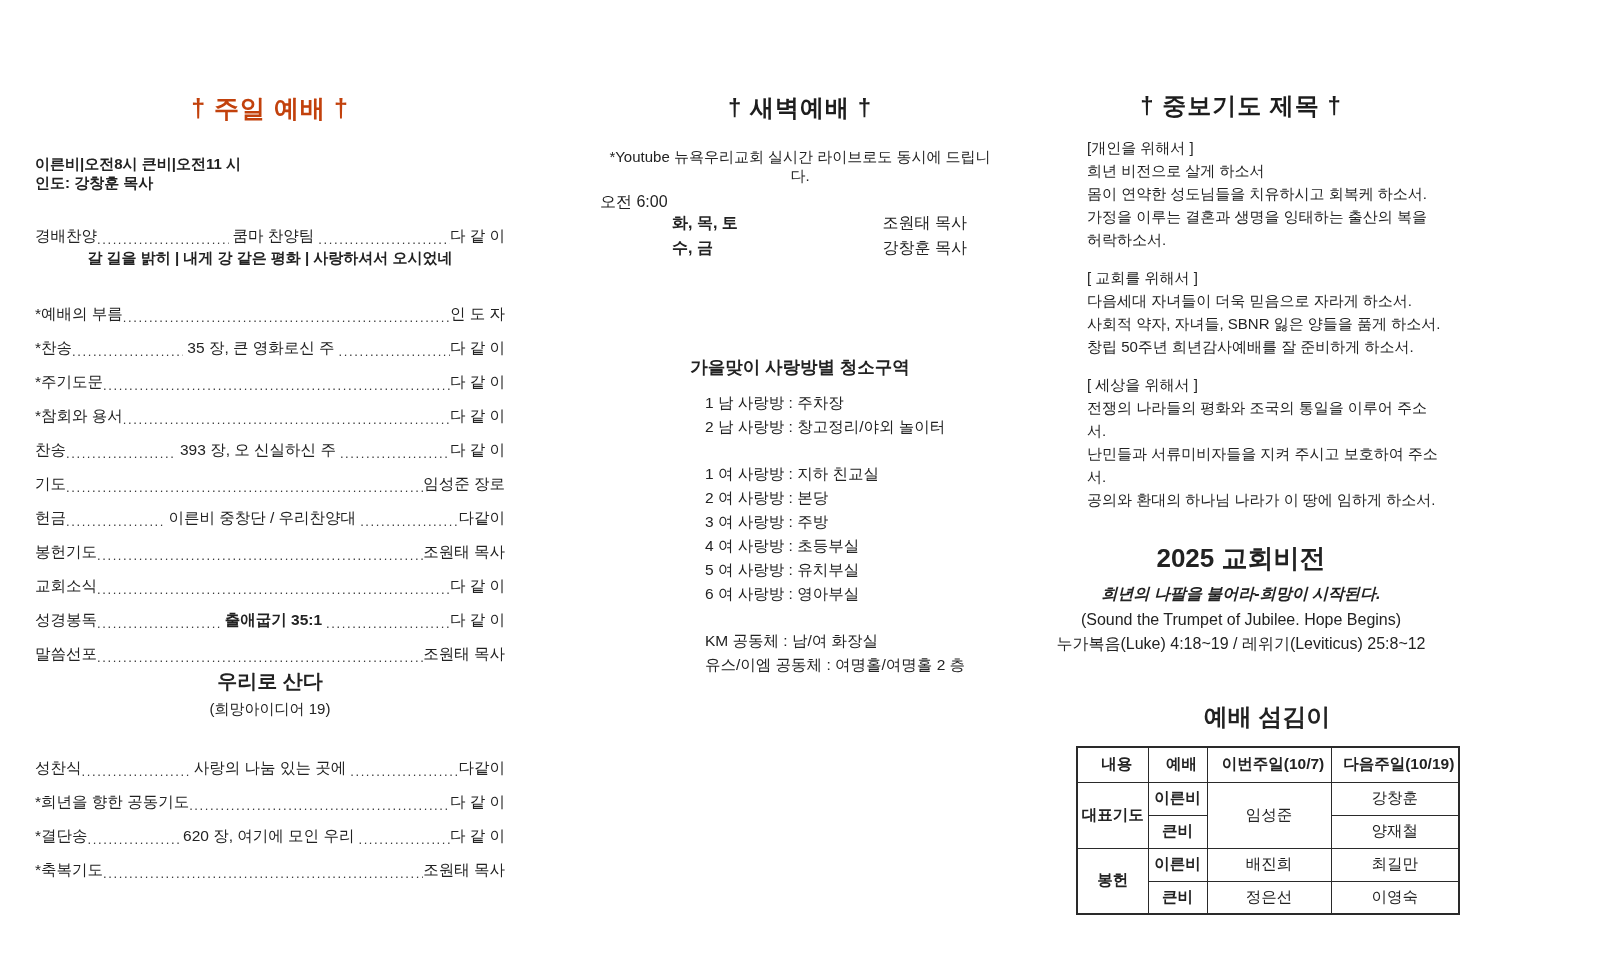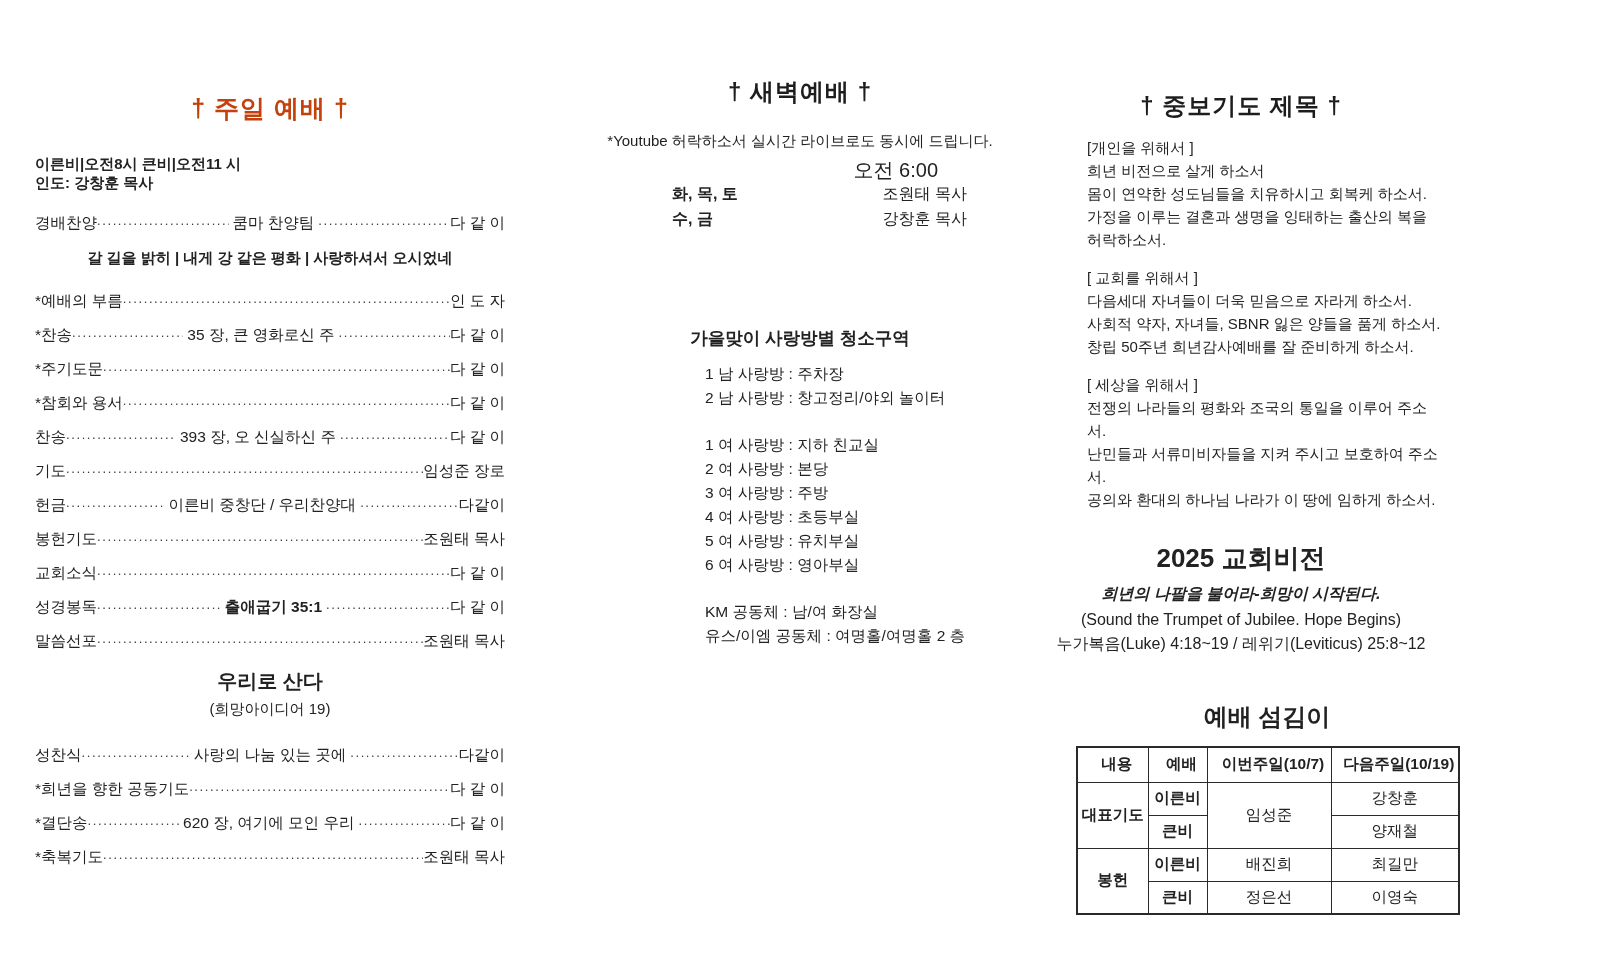--- a/index.html
+++ b/index.html
@@ -4,45 +4,45 @@
 <style>
   * { margin:0; padding:0; box-sizing:border-box; }
   html,body { background:#e8e8e8; }
   .page {
     position:relative; width:1600px; height:971px; background:#ffffff;
     font-family:"Liberation Sans","DejaVu Sans",sans-serif; color:#222;
     overflow:hidden;
   }
   .col { position:absolute; top:0; }
   .col-left  { left:35px;  top:92px;  width:470px; }
-  .col-mid   { left:600px; top:76px;  width:400px; }
+  .col-mid   { left:600px; top:92px;  width:400px; }
   .col-right { left:1041px;top:90px;  width:400px; }
 
   .big-title { text-align:center; font-size:25px; font-weight:700; letter-spacing:1px; color:#c2410c; }
   .mid-title, .right-title { text-align:center; font-size:24px; font-weight:700; letter-spacing:1px; color:#1d1d1d; }
 
   
   .times-row { display:flex; justify-content:space-between; margin-top:30px; font-size:15px; font-weight:700;flex-direction:column; }
-  .orow { display:flex; align-items:flex-start; height:34px; font-size:15.5px; white-space:nowrap; }
+  .orow { display:flex; align-items:flex-end; height:34px; font-size:15.5px; white-space:nowrap; }
   .orow .lbl  { flex:none; }
   .orow .ctr  { flex:none; padding:0 4px; }
   .orow .rgt  { flex:none; }
   .orow .bold { font-weight:700; }
   .dots { flex:1 1 0; overflow:hidden; white-space:nowrap; min-width:14px; color:#3a3a3a; font-size:13px; letter-spacing:1.6px; }
   .dots::after { content:"..................................................................................................................................................................."; }
   .opening-block { margin-top:20px; }
   .hymn-line { text-align:center; font-size:15px; font-weight:700; height:30px; margin-top:2px; }
   .order-list { margin-top:12px; }
   .sermon-title { text-align:center; font-size:20px; font-weight:700; margin-top:3px; }
   .sermon-sub   { text-align:center; font-size:15px; margin-top:5px; }
   .closing-list { margin-top:26px; }
 
   
   .yt-note { text-align:center; font-size:15px; margin-top:24px; }
-  .dawn-time { text-align:right; padding-right:62px; font-size:20px; margin-top:6px; }
+  .dawn-time { padding-right:62px; font-size:16px; margin-top:6px; }
   .dawn-row { display:flex; justify-content:space-between; padding-left:72px; padding-right:33px; font-size:16px; height:25px; }
   .dawn-row .days { font-weight:700; }
   .cleaning { margin-top:92px; }
   .cleaning-title { text-align:center; font-size:17.5px; font-weight:700; }
   .clean-list { margin-left:105px; margin-top:12px; font-size:15.5px; line-height:24px; }
   .clean-gap { height:23px; }
 
   
   .prayer-sections { margin-top:14px; padding-left:46px; font-size:15px; line-height:23px; }
   .prayer-section { margin-bottom:15px; }
@@ -178,21 +178,21 @@
       <div class="orow">
         <span class="lbl">*축복기도</span>
         <span class="dots"></span>
         <span class="rgt">조원태 목사</span>
       </div>
     </div>
   </div>
 
   <div class="col col-mid">
     <div class="mid-title">† 새벽예배 †</div>
-    <div class="yt-note">*Youtube 허락하소서 실시간 라이브로도 동시에 드립니다.</div>
+    <div class="yt-note">*Youtube 뉴욕우리교회 실시간 라이브로도 동시에 드립니다.</div>
     <div class="dawn-time">오전 6:00</div>
     <div class="dawn-row">
       <span class="days">화, 목, 토</span>
       <span class="pastor">조원태 목사</span>
     </div>
     <div class="dawn-row">
       <span class="days">수, 금</span>
       <span class="pastor">강창훈 목사</span>
     </div>
 

